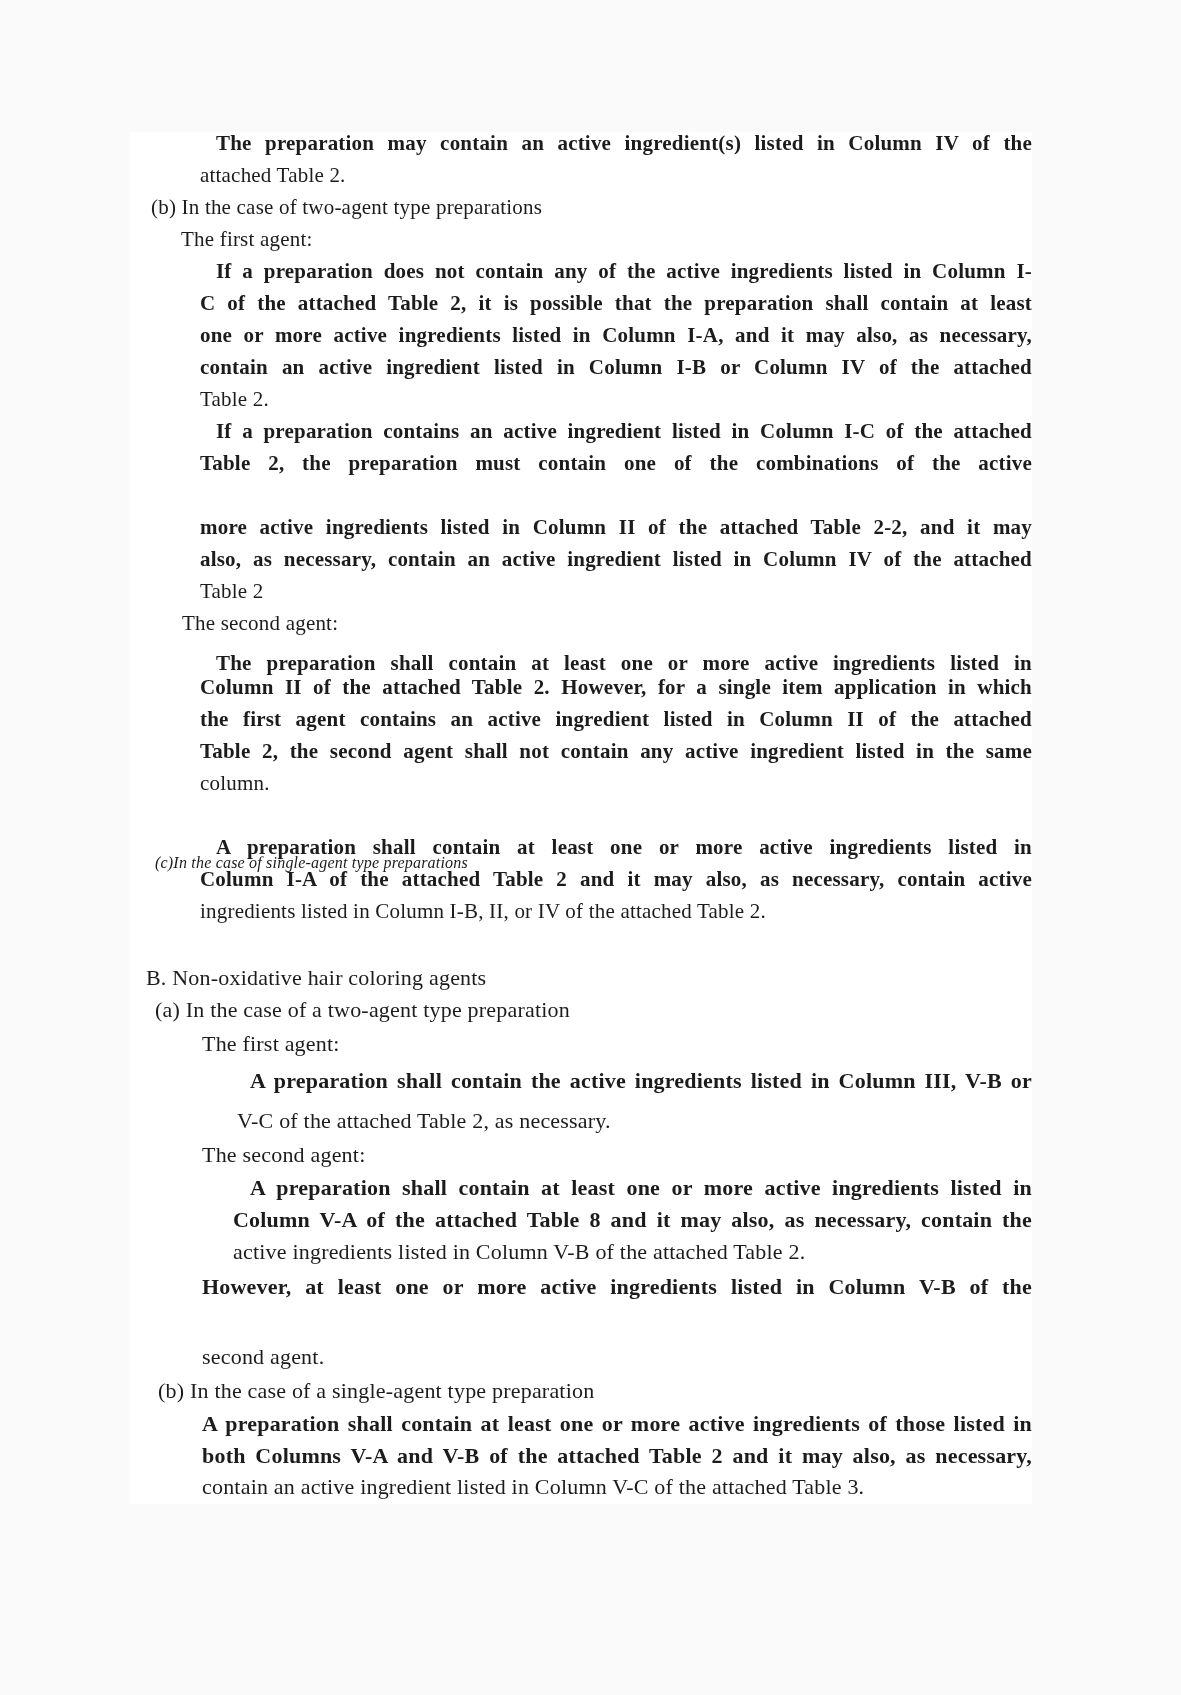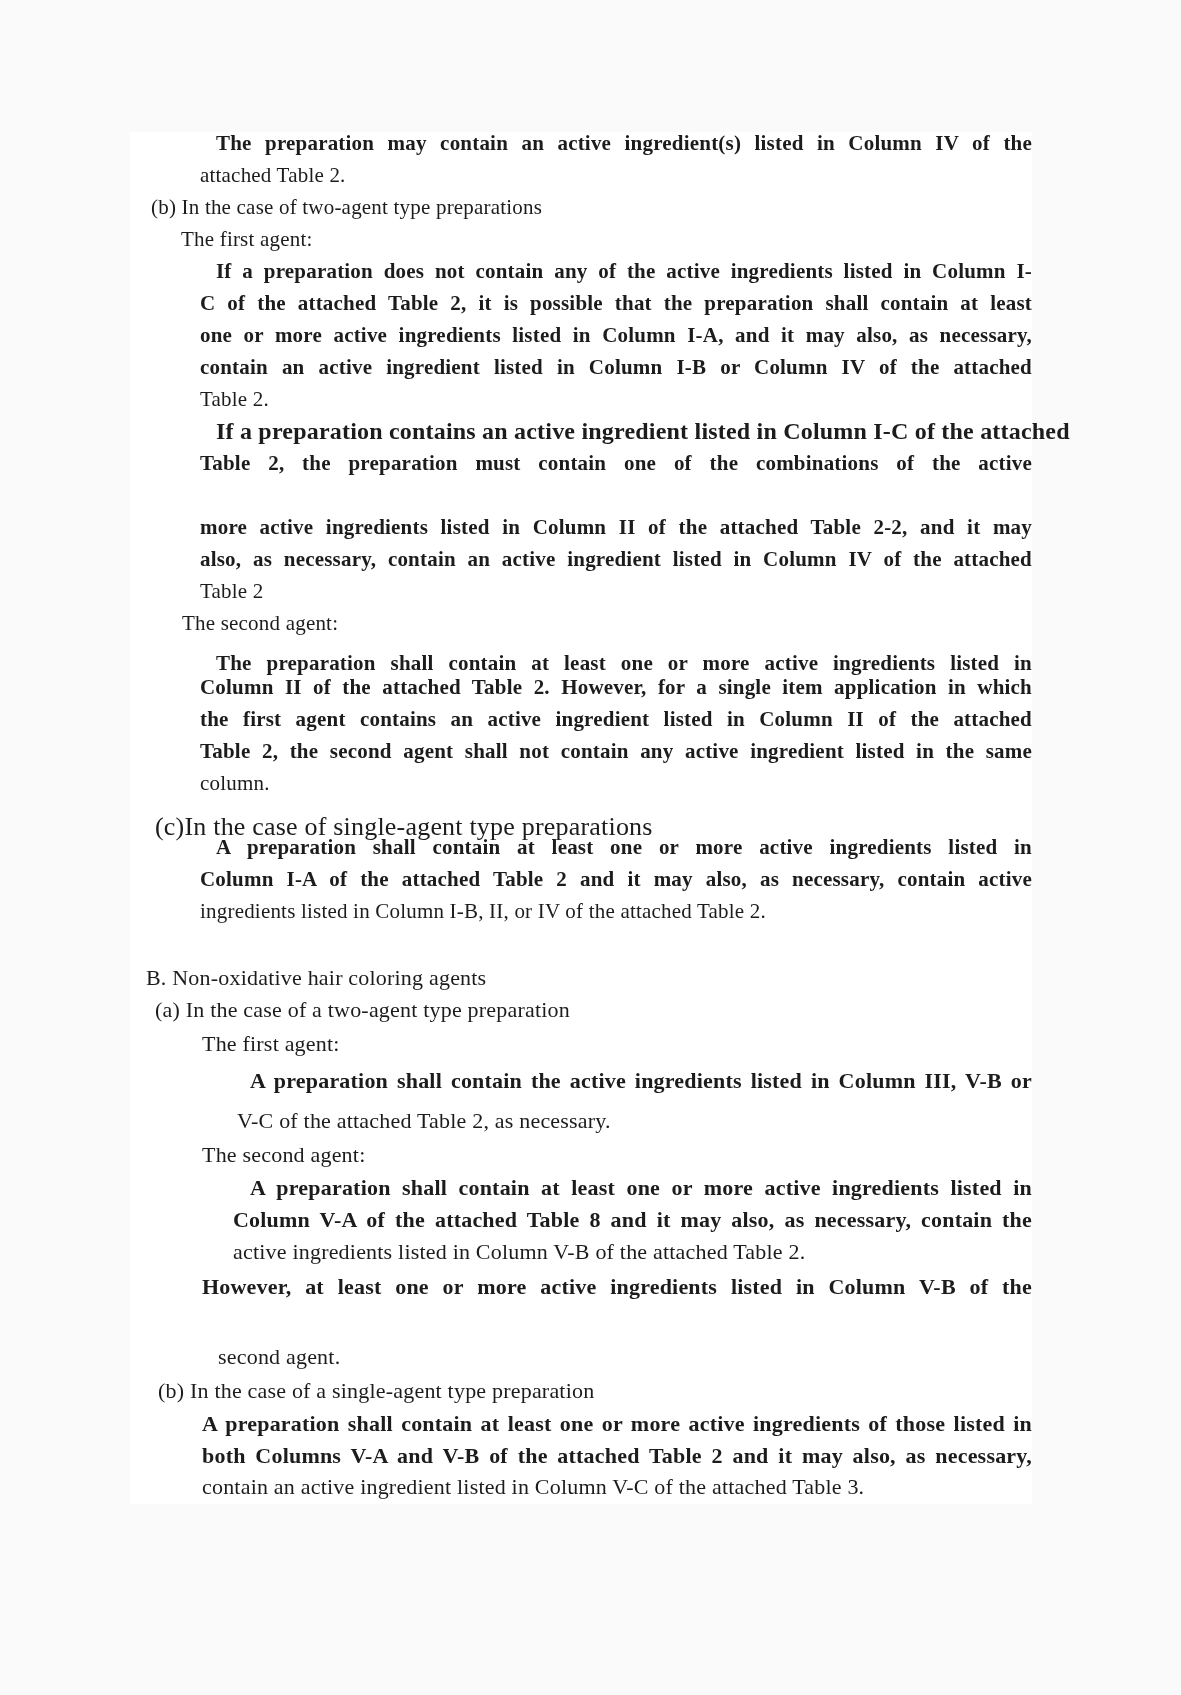--- a/index.html
+++ b/index.html
@@ -37,43 +37,43 @@
   <div class="paper" id="paper" style="background: rgb(255, 255, 255);"></div>
 <div class="line fill" style="left: 216px; top: 128px; font-size: 21px; color: rgb(28, 28, 28); width: 816px;">The preparation may contain an active ingredient(s) listed in Column IV of the</div>
     <div class="line" style="left: 200px; top: 160px; font-size: 21px; color: rgb(28, 28, 28);">attached Table 2.</div>
     <div class="line" style="left: 151px; top: 192px; font-size: 21px; color: rgb(28, 28, 28);">(b) In the case of two-agent type preparations</div>
     <div class="line" style="left: 181px; top: 224px; font-size: 21px; color: rgb(28, 28, 28);">The first agent:</div>
     <div class="line fill" style="left: 216px; top: 256px; font-size: 21px; color: rgb(28, 28, 28); width: 816px;">If a preparation does not contain any of the active ingredients listed in Column I-</div>
     <div class="line fill" style="left: 200px; top: 288px; font-size: 21px; color: rgb(28, 28, 28); width: 832px;">C of the attached Table 2, it is possible that the preparation shall contain at least</div>
     <div class="line fill" style="left: 200px; top: 320px; font-size: 21px; color: rgb(28, 28, 28); width: 832px;">one or more active ingredients listed in Column I-A, and it may also, as necessary,</div>
     <div class="line fill" style="left: 200px; top: 352px; font-size: 21px; color: rgb(28, 28, 28); width: 832px;">contain an active ingredient listed in Column I-B or Column IV of the attached</div>
     <div class="line" style="left: 200px; top: 384px; font-size: 21px; color: rgb(28, 28, 28);">Table 2.</div>
-    <div class="line fill" style="left: 216px; top: 416px; font-size: 24px; color: rgb(28, 28, 28); width: 816px;">If a preparation contains an active ingredient listed in Column I-C of the attached</div>
+    <div class="line fill" style="left: 216px; top: 416px; font-size: 21px; color: rgb(28, 28, 28); width: 816px;">If a preparation contains an active ingredient listed in Column I-C of the attached</div>
     <div class="line fill" style="left: 200px; top: 448px; font-size: 21px; color: rgb(28, 28, 28); width: 832px;">Table 2, the preparation must contain one of the combinations of the active</div>
     <div class="line fill" style="left: 200px; top: 512px; font-size: 21px; color: rgb(28, 28, 28); width: 832px;">more active ingredients listed in Column II of the attached Table 2-2, and it may</div>
     <div class="line fill" style="left: 200px; top: 544px; font-size: 21px; color: rgb(28, 28, 28); width: 832px;">also, as necessary, contain an active ingredient listed in Column IV of the attached</div>
     <div class="line" style="left: 200px; top: 576px; font-size: 21px; color: rgb(28, 28, 28);">Table 2</div>
     <div class="line" style="left: 182px; top: 608px; font-size: 21px; color: rgb(28, 28, 28);">The second agent:</div>
     <div class="line fill" style="left: 216px; top: 648px; font-size: 21px; color: rgb(28, 28, 28); width: 816px;">The preparation shall contain at least one or more active ingredients listed in</div>
     <div class="line fill" style="left: 200px; top: 672px; font-size: 21px; color: rgb(28, 28, 28); width: 832px;">Column II of the attached Table 2.  However, for a single item application in which</div>
     <div class="line fill" style="left: 200px; top: 704px; font-size: 21px; color: rgb(28, 28, 28); width: 832px;">the first agent contains an active ingredient listed in Column II of the attached</div>
     <div class="line fill" style="left: 200px; top: 736px; font-size: 21px; color: rgb(28, 28, 28); width: 832px;">Table 2, the second agent shall not contain any active ingredient listed in the same</div>
     <div class="line" style="left: 200px; top: 768px; font-size: 21px; color: rgb(28, 28, 28);">column.</div>
-    <div class="line" style="left: 155px; top: 812px; font-size: 26px; color: rgb(28, 28, 28);">(c)In the case of single-agent type preparations</div>
+    <div class="line" style="left: 155px; top: 848px; font-size: 16px; color: rgb(28, 28, 28); font-style: italic;">(c)In the case of single-agent type preparations</div>
     <div class="line fill" style="left: 216px; top: 832px; font-size: 21px; color: rgb(28, 28, 28); width: 816px;">A preparation shall contain at least one or more active ingredients listed in</div>
     <div class="line fill" style="left: 200px; top: 864px; font-size: 21px; color: rgb(28, 28, 28); width: 832px;">Column I-A of the attached Table 2 and it may also, as necessary, contain active</div>
     <div class="line" style="left: 200px; top: 896px; font-size: 21px; color: rgb(28, 28, 28); text-align: right;">ingredients listed in Column I-B, II, or IV of the attached Table 2.</div>
     <div class="line" style="left: 146px; top: 963px; font-size: 22px; color: rgb(28, 28, 28);">B. Non-oxidative hair coloring agents</div>
     <div class="line" style="left: 155px; top: 995px; font-size: 22px; color: rgb(28, 28, 28);">(a) In the case of a two-agent type preparation</div>
     <div class="line" style="left: 202px; top: 1029px; font-size: 22px; color: rgb(28, 28, 28);">The first agent:</div>
     <div class="line fill" style="left: 250px; top: 1066px; font-size: 22px; color: rgb(28, 28, 28); width: 782px;">A preparation shall contain the active ingredients listed in Column III, V-B or</div>
     <div class="line" style="left: 237px; top: 1106px; font-size: 22px; color: rgb(28, 28, 28);">V-C of the attached Table 2, as necessary.</div>
     <div class="line" style="left: 202px; top: 1140px; font-size: 22px; color: rgb(28, 28, 28);">The second agent:</div>
     <div class="line fill" style="left: 250px; top: 1173px; font-size: 22px; color: rgb(28, 28, 28); width: 782px;">A preparation shall contain at least one or more active ingredients listed in</div>
     <div class="line fill" style="left: 233px; top: 1205px; font-size: 22px; color: rgb(28, 28, 28); width: 799px;">Column V-A of the attached Table 8 and it may also, as necessary, contain the</div>
     <div class="line" style="left: 233px; top: 1237px; font-size: 22px; color: rgb(28, 28, 28);">active ingredients listed in Column V-B of the attached Table 2.</div>
     <div class="line fill" style="left: 202px; top: 1272px; font-size: 22px; color: rgb(28, 28, 28); width: 830px;">However, at least one or more active ingredients listed in Column V-B of the</div>
-    <div class="line" style="left: 202px; top: 1342px; font-size: 22px; color: rgb(28, 28, 28); margin-left: 16px;">second agent.</div>
+    <div class="line" style="left: 202px; top: 1342px; font-size: 22px; color: rgb(28, 28, 28);">second agent.</div>
     <div class="line" style="left: 158px; top: 1376px; font-size: 22px; color: rgb(28, 28, 28);">(b) In the case of a single-agent type preparation</div>
     <div class="line fill" style="left: 202px; top: 1409px; font-size: 22px; color: rgb(28, 28, 28); width: 830px;">A preparation shall contain at least one or more active ingredients of those listed in</div>
     <div class="line fill" style="left: 202px; top: 1441px; font-size: 22px; color: rgb(28, 28, 28); width: 830px;">both Columns V-A and V-B of the attached Table 2 and it may also, as necessary,</div>
     <div class="line" style="left: 202px; top: 1472px; font-size: 22px; color: rgb(28, 28, 28);">contain an active ingredient listed in Column V-C of the attached Table 3.</div>
   </div>
 
 </body></html>

